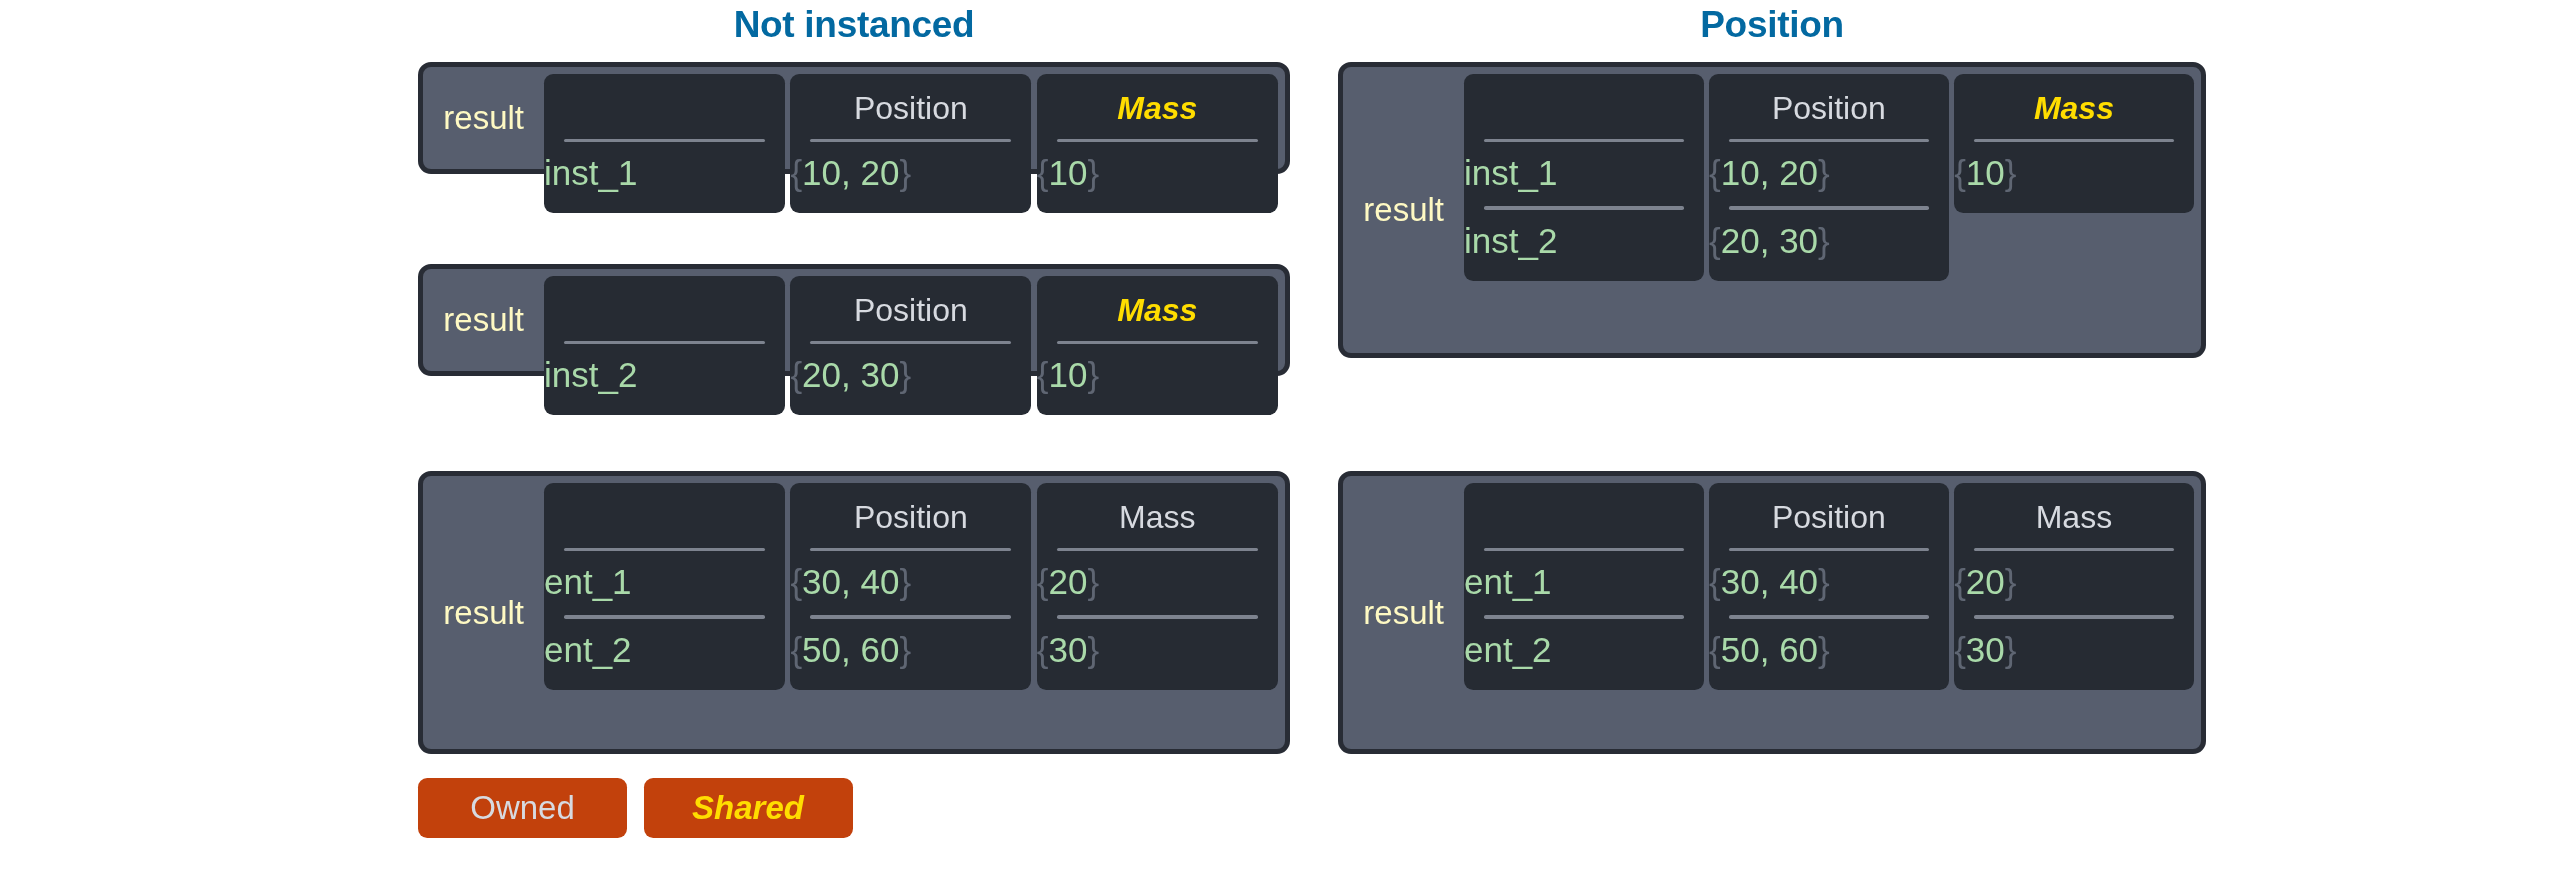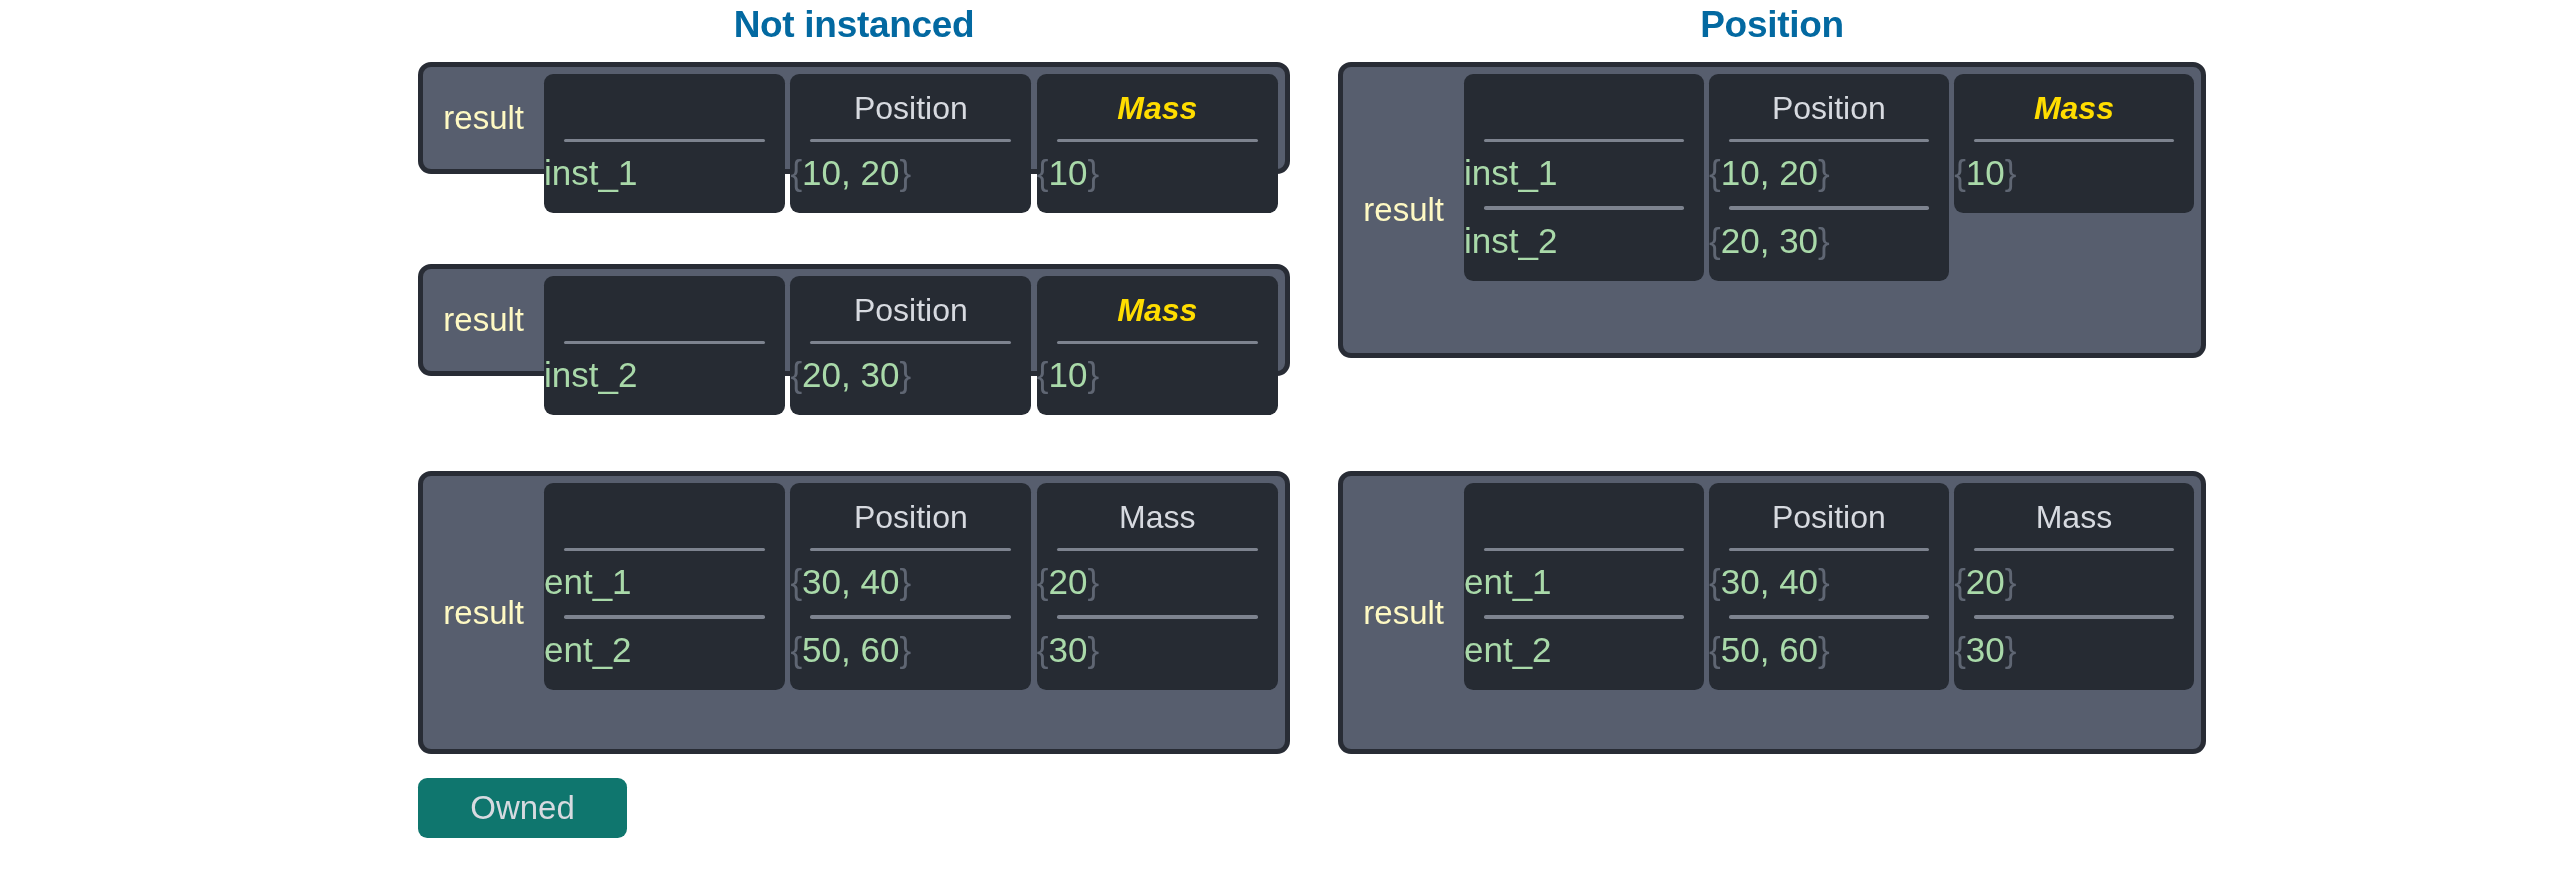--- a/index.html
+++ b/index.html
@@ -115,21 +115,21 @@
   .brace { color: #5f6673; }
 
   
   .legend {
     position: absolute;
     display: flex;
     flex-direction: row;
     gap: 16.5px;
   }
   .chip {
-    background: #0f766e;
+    background: #c2410c;
     border-radius: 9.2px;
     padding: 11px 31px;
     font-size: 33px;
     color: #d7dae0;
     white-space: nowrap;
     display: flex;
     align-items: center;
     justify-content: center;
     min-width: 147px;
   }
@@ -284,16 +284,17 @@
         <div class="cell"><span class="brace">{</span>20<span class="brace">}</span></div>
         <div class="rule"></div>
         <div class="cell"><span class="brace">{</span>30<span class="brace">}</span></div>
       </div>
 
     </div>
   </div>
 
   <div class="legend" style="left:418px; top:778px;">
     <div class="chip">Owned</div>
+    <div class="chip shared">Shared</div>
   </div>
 
 </div>
 
 
 </body></html>

